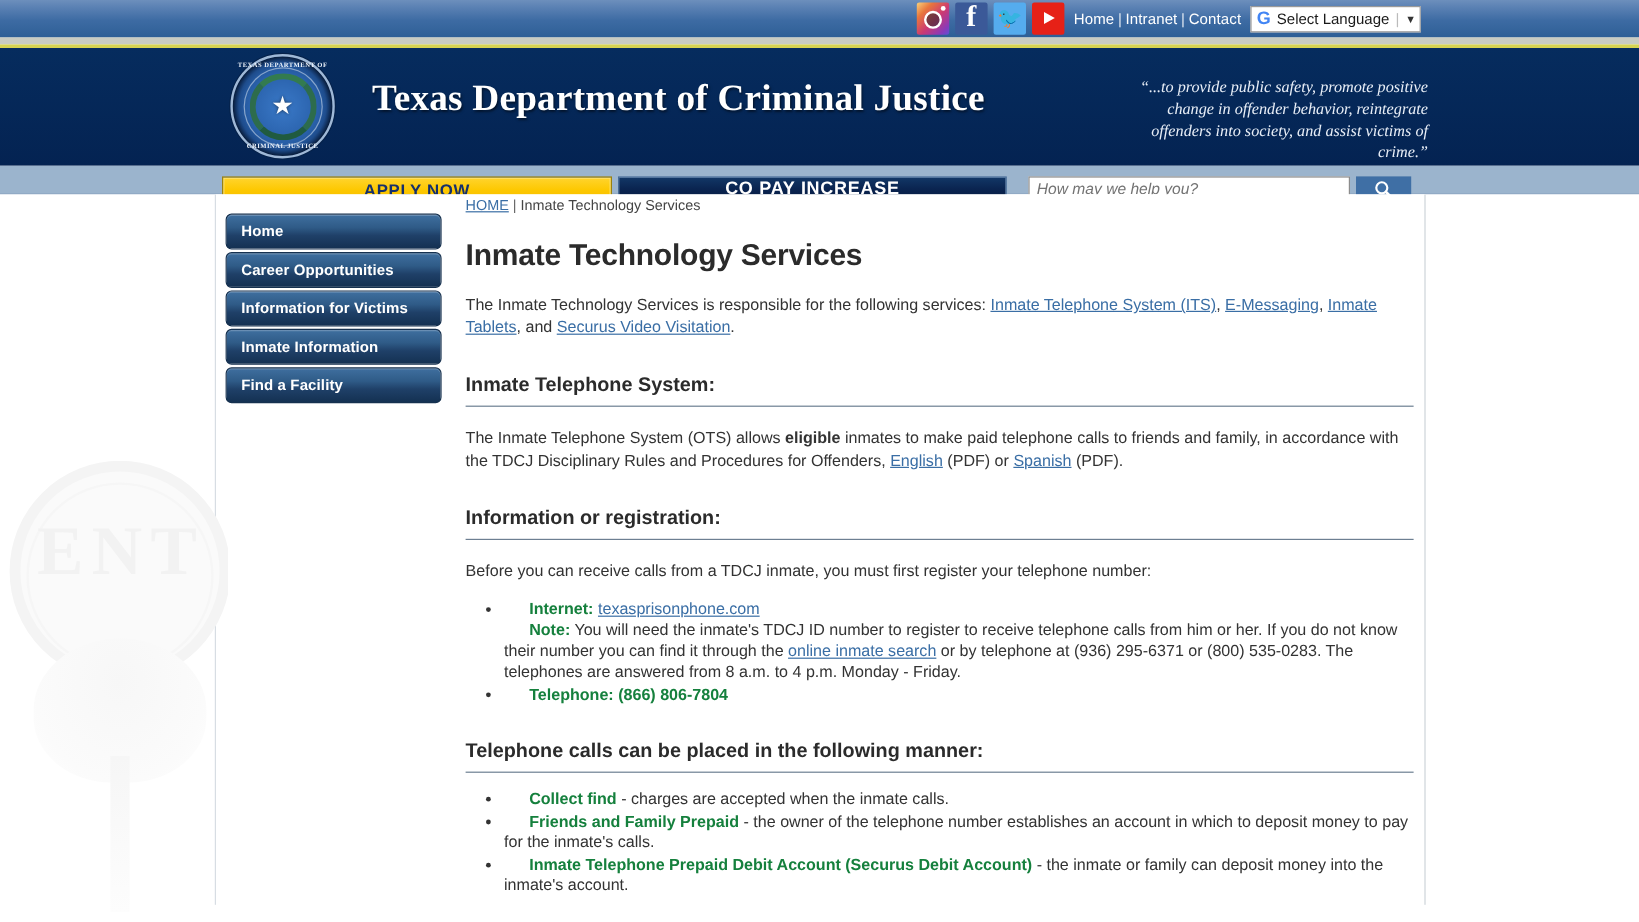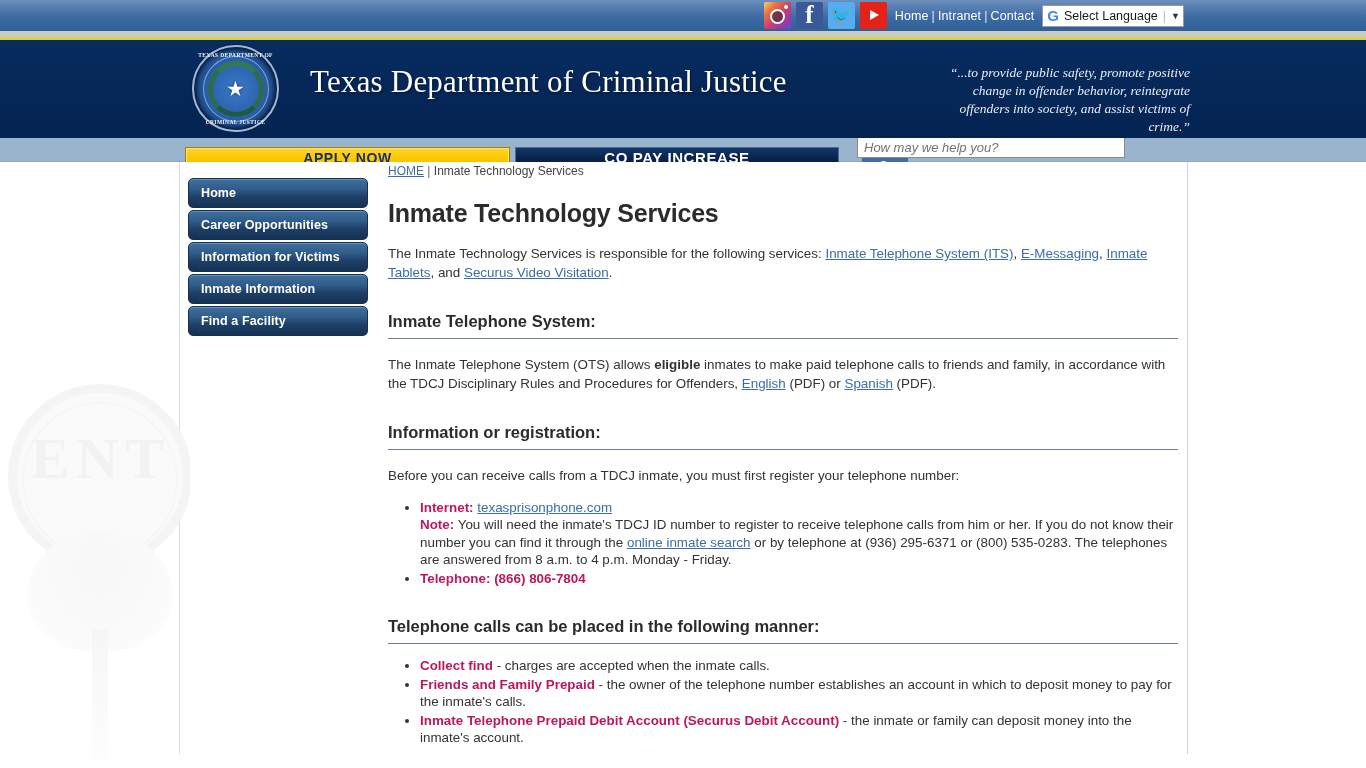--- a/index.html
+++ b/index.html
@@ -149,21 +149,21 @@
     font-size: 5.5px; letter-spacing: .4px;
     color: #eef4fb; font-weight: bold;
   }
   #seal .topwords { top: 5px; }
   #seal .botwords { bottom: 5px; }
   #site-title {
     position: absolute;
     left: 130px; top: 24px;
     color: #ffffff;
     font-family: "Liberation Serif", serif;
-    font-weight: normal;
+    font-weight: bold;
     font-size: 31px;
     letter-spacing: .2px;
     text-shadow: 1px 1px 2px rgba(0,0,0,.5);
     white-space: nowrap;
   }
   #mission {
     position: absolute;
     right: 0; top: 24px;
     width: 262px;
     text-align: right;
@@ -210,22 +210,21 @@
     width: 324px;
     margin-left: 5px;
     background: linear-gradient(to bottom, #123766 0%, #0a2450 50%, #071c42 100%);
     color: #ffffff;
     border: 1px solid #486d99;
     font-size: 15px;
   }
   #searchwrap {
     margin-left: 18px;
     display: flex;
-    align-items: flex-start;
-    flex-direction: column;
+    align-items: flex-end;
   }
   #search-input {
     width: 268px; height: 21px;
     border: 1px solid #8c8c8c;
     background: #ffffff;
     padding: 0 6px;
     font-size: 13px;
     font-style: italic;
     color: #6b6b6b;
     font-family: "Liberation Sans", sans-serif;
@@ -382,21 +381,21 @@
     color: #333333;
   }
   ul.bullets {
     margin: 13px 0 0 0;
     padding-left: 32px;
     font-size: 13.4px;
     line-height: 17.5px;
     color: #333333;
   }
   ul.bullets li { margin-bottom: 1px; }
-  ul.bullets li b { color: #be185d; }
+  ul.bullets li b { color: #15803d; margin-left: 21px; }
 </style>
 </head>
 <body>
 
 <div id="topbar">
   <div class="social">
     <a class="sicon instagram" href="#">
       <span class="lens"></span>
       <span class="flash"></span>
     </a>

